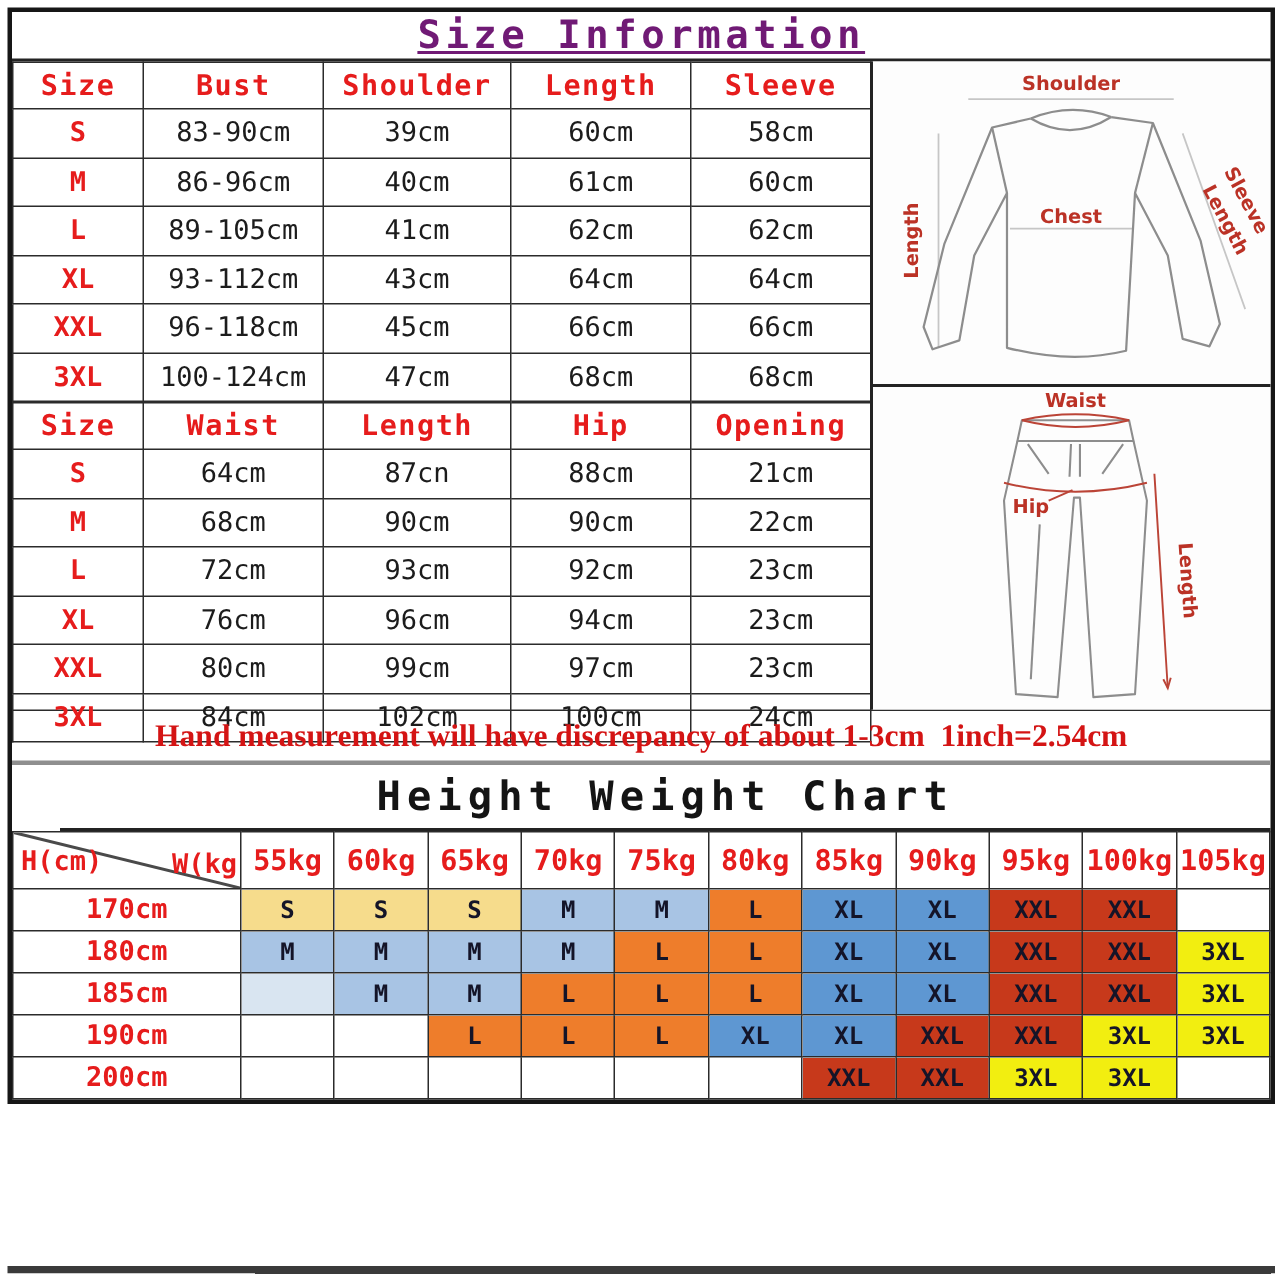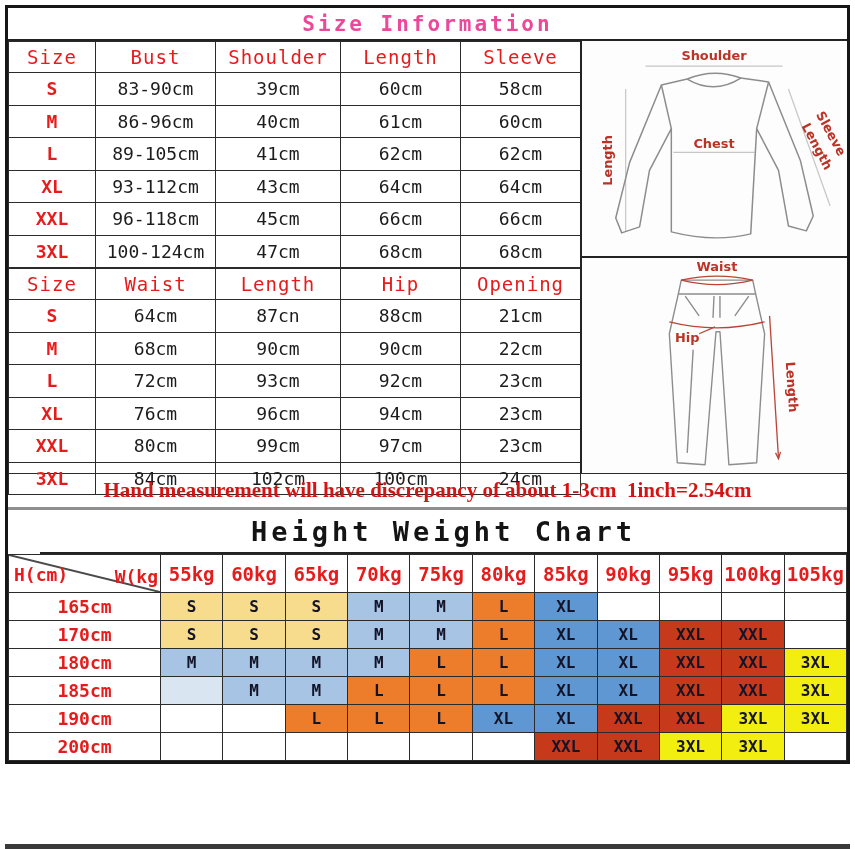--- a/index.html
+++ b/index.html
@@ -1,27 +1,27 @@
 <!DOCTYPE html>
 <html><head>
 <meta charset="utf-8">
 <style>
   html,body{margin:0;padding:0;background:#fff;}
   body{width:855px;height:849px;position:relative;font-family:"DejaVu Sans Mono",monospace;color:#1c1c1c;}
   .page{position:absolute;inset:0;padding:5px;box-sizing:border-box;}
   .frame{border:3px solid #161616;background:#fff;}
 
   .title-row{height:31px;border-bottom:2px solid #232323;display:flex;align-items:center;justify-content:center;
-    font-size:21px;font-weight:600;letter-spacing:3px;color:#ec4899;}
+    font-size:26px;font-weight:600;letter-spacing:3px;color:#701a75;text-decoration:underline;}
 
   .upper{display:flex;height:432px;}
   .tables{width:572px;flex:0 0 572px;}
   table.spec{border-collapse:collapse;table-layout:fixed;width:572px;}
   table.spec th,table.spec td{border:1.5px solid #2b2b2b;text-align:center;overflow:hidden;}
-  table.spec th{height:28px;color:#e61c1c;font-size:19px;font-weight:normal;letter-spacing:1px;}
+  table.spec th{height:28px;color:#e61c1c;font-size:19px;font-weight:bold;letter-spacing:1px;}
   table.spec td{height:29.5px;font-size:18px;}
   table.spec td:first-child{color:#e61c1c;font-weight:bold;}
   col.c-size{width:87px;} col.c-b1{width:120px;} col.c-b2{width:125px;} col.c-b3{width:120px;} col.c-b4{width:120px;}
 
   .diagrams{flex:1;border-left:2px solid #232323;display:flex;flex-direction:column;}
   .diagram{flex:1;position:relative;background:#fdfdfd;}
   .diagram + .diagram{border-top:2px solid #232323;}
   .diagram svg{width:100%;height:100%;display:block;}
   .dlbl{fill:#bb3226;font-family:"DejaVu Sans",sans-serif;font-weight:bold;font-size:13px;}
 
@@ -264,34 +264,20 @@
             <th>80kg</th>
             <th>85kg</th>
             <th>90kg</th>
             <th>95kg</th>
             <th>100kg</th>
             <th>105kg</th>
           </tr>
       </thead>
       <tbody id="hw-body">
           <tr>
-            <td class="h-col">165cm</td>
-            <td style="background: rgb(246, 220, 140);">S</td>
-            <td style="background: rgb(246, 220, 140);">S</td>
-            <td style="background: rgb(246, 220, 140);">S</td>
-            <td style="background: rgb(168, 196, 228);">M</td>
-            <td style="background: rgb(168, 196, 228);">M</td>
-            <td style="background: rgb(238, 125, 43);">L</td>
-            <td style="background: rgb(94, 151, 210);">XL</td>
-            <td></td>
-            <td></td>
-            <td></td>
-            <td></td>
-          </tr>
-          <tr>
             <td class="h-col">170cm</td>
             <td style="background: rgb(246, 220, 140);">S</td>
             <td style="background: rgb(246, 220, 140);">S</td>
             <td style="background: rgb(246, 220, 140);">S</td>
             <td style="background: rgb(168, 196, 228);">M</td>
             <td style="background: rgb(168, 196, 228);">M</td>
             <td style="background: rgb(238, 125, 43);">L</td>
             <td style="background: rgb(94, 151, 210);">XL</td>
             <td style="background: rgb(94, 151, 210);">XL</td>
             <td style="background: rgb(199, 57, 27);">XXL</td>

